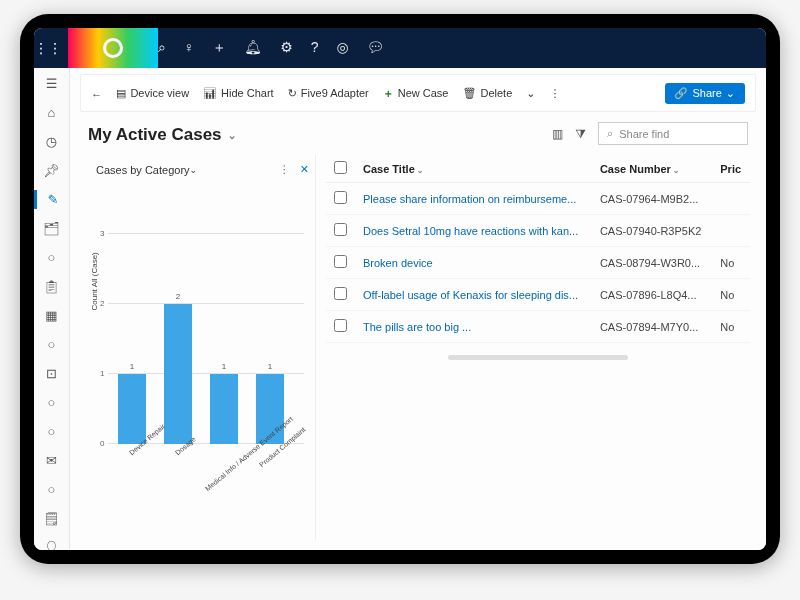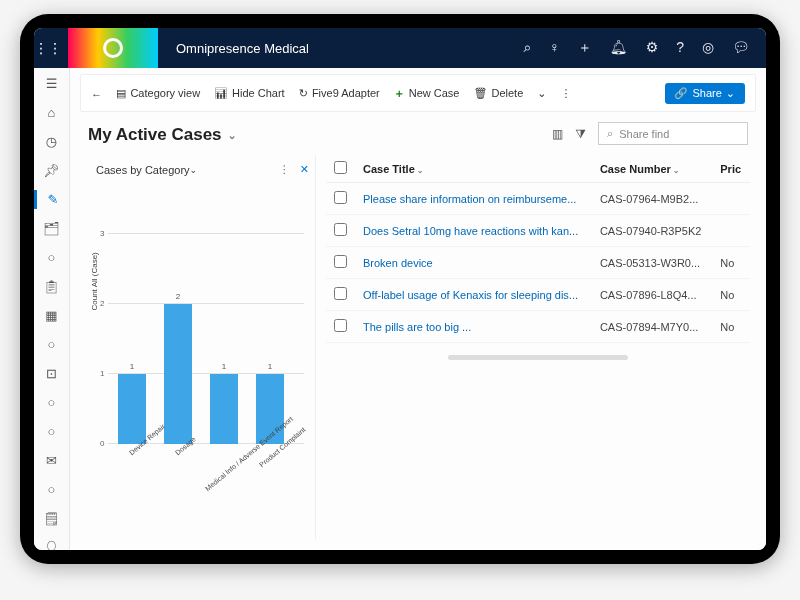--- a/index.html
+++ b/index.html
@@ -52,21 +52,20 @@
 <body>
 
 <div class="tablet">
   <div class="screen">
 
     <div class="topbar">
       <div class="waffle">⋮⋮⋮</div>
       <div class="brand-strip">
         <div class="brand-circle"></div>
       </div>
-      <div class="app-title">Omnipresence Medical</div>
       <div class="top-icons">
         <span>⌕</span>
         <span>♀</span>
         <span>＋</span>
         <span>🔔︎</span>
         <span>⚙</span>
         <span>?</span>
         <span>◎</span>
         <span>💬︎</span>
       </div>
@@ -93,21 +92,21 @@
         <div class="rail-item">👤︎</div>
 
       </div>
 
       <div class="main">
 
         <div class="cmdbar">
           <span class="cmd">←</span>
           <span class="cmd">
               <span>▤</span>
-              <span>Category view</span>
+              <span>Device view</span>
             </span>
           <span class="cmd">
               <span>📊︎</span>
               <span>Hide Chart</span>
             </span>
           <span class="cmd">
               <span>↻</span>
               <span>Five9 Adapter</span>
             </span>
           <span class="cmd">
@@ -205,21 +204,21 @@
                 </tr>
                 <tr>
                   <td class="cb"><input type="checkbox" style=""></td>
                   <td class="link">Does Setral 10mg have reactions with kan...</td>
                   <td>CAS-07940-R3P5K2</td>
                   <td></td>
                 </tr>
                 <tr>
                   <td class="cb"><input type="checkbox" style=""></td>
                   <td class="link">Broken device</td>
-                  <td>CAS-05313-W3R0...</td>
+                  <td>CAS-08794-W3R0...</td>
                   <td>No</td>
                 </tr>
                 <tr>
                   <td class="cb"><input type="checkbox" style=""></td>
                   <td class="link">Off-label usage of Kenaxis for sleeping dis...</td>
                   <td>CAS-07896-L8Q4...</td>
                   <td>No</td>
                 </tr>
                 <tr>
                   <td class="cb"><input type="checkbox" style=""></td>

